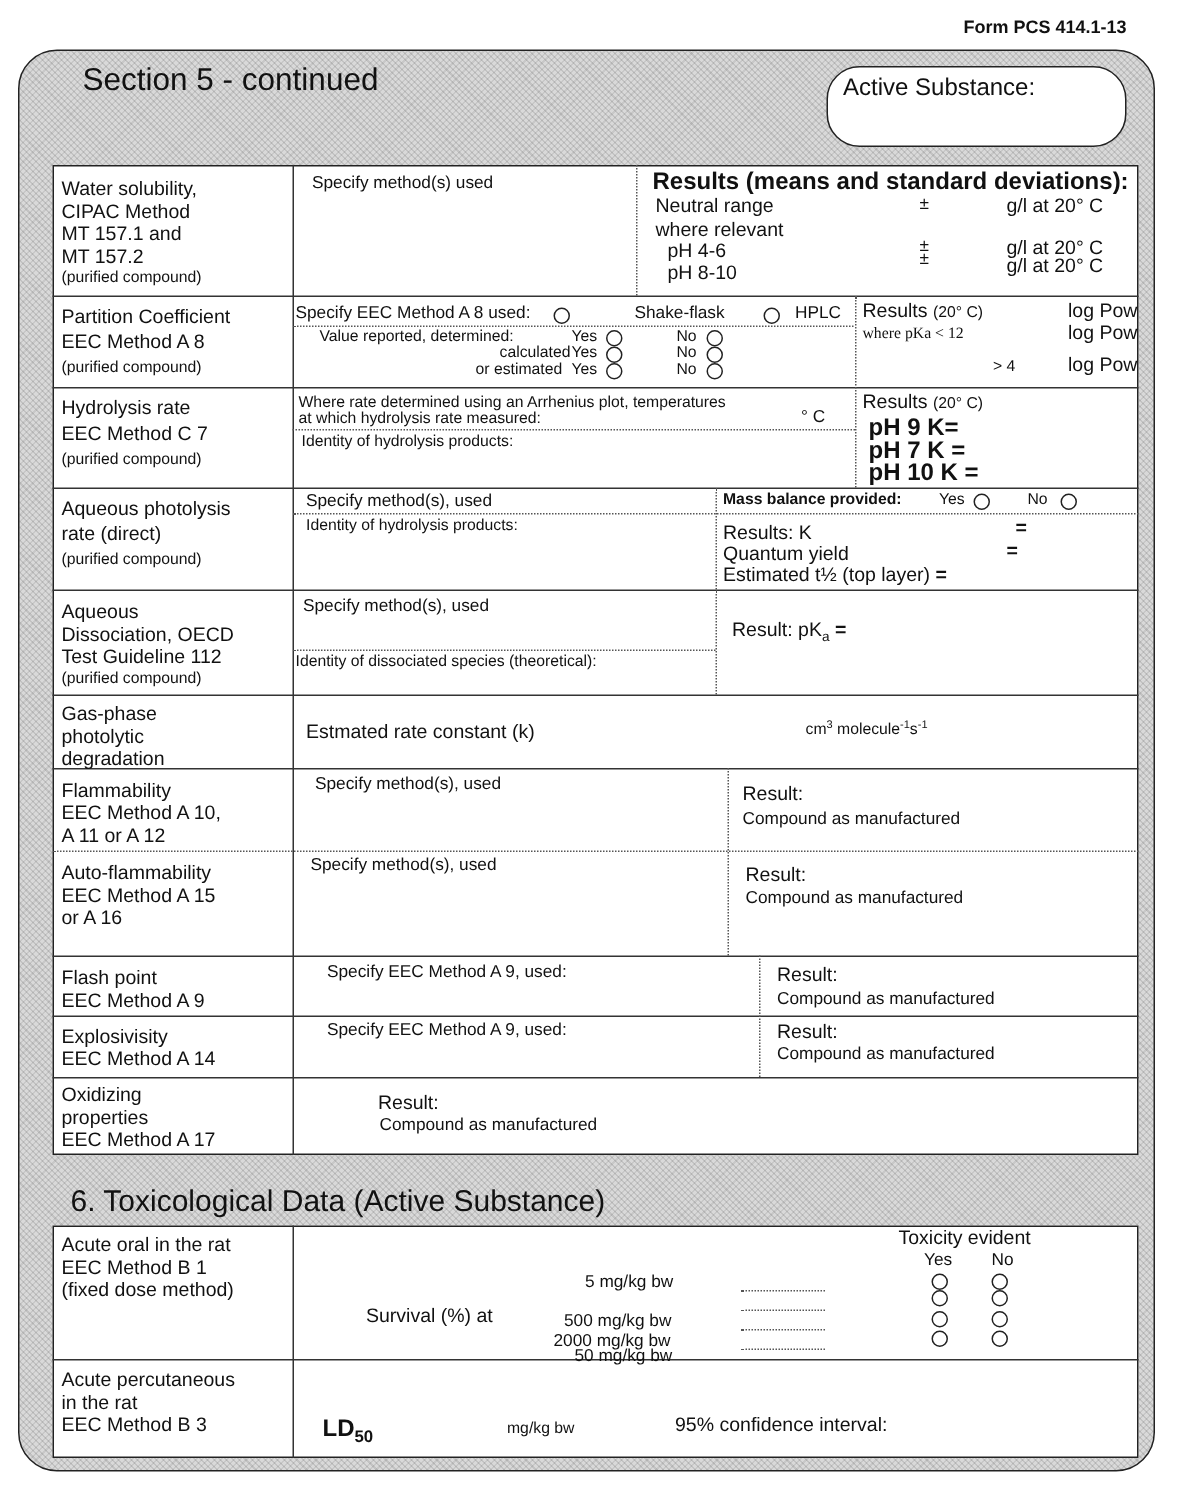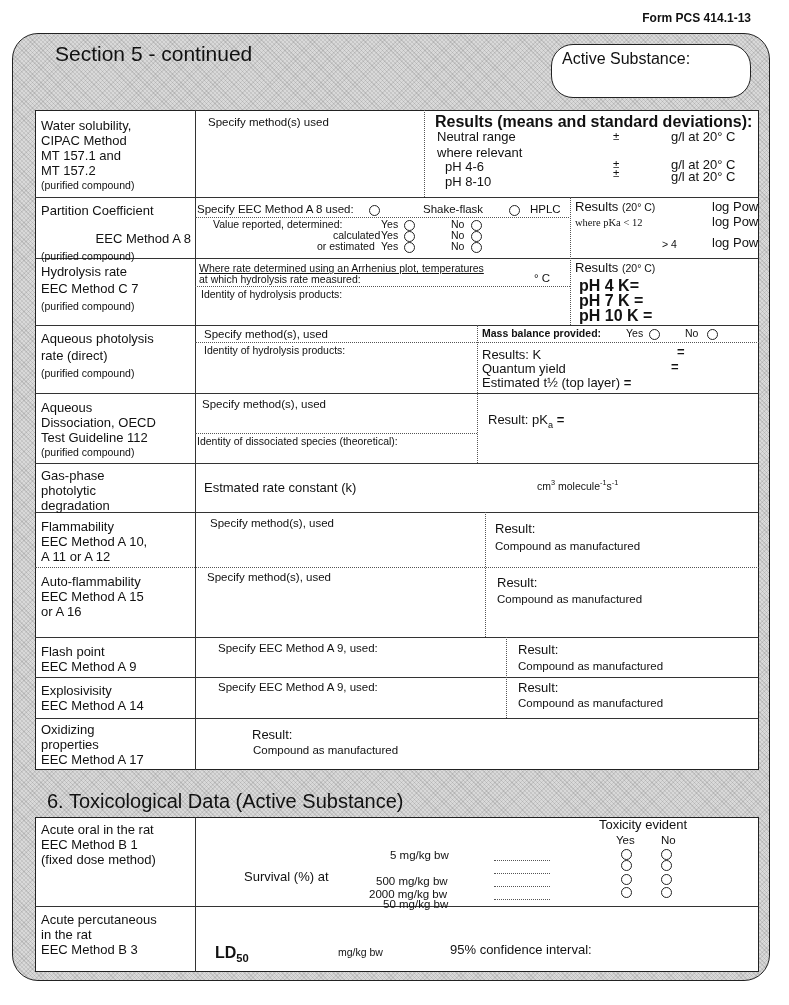--- a/index.html
+++ b/index.html
@@ -79,21 +79,21 @@
 <div class="t s13" style="left:445px;top:175px;">pH 8-10</div>
 <div class="t s11" style="left:613px;top:130px;">±</div>
 <div class="t s11" style="left:613px;top:158px;">±</div>
 <div class="t s11" style="left:613px;top:167px;">±</div>
 <div class="t s13" style="left:671px;top:130px;">g/l  at 20° C</div>
 <div class="t s13" style="left:671px;top:158px;">g/l  at 20° C</div>
 <div class="t s13" style="left:671px;top:170px;">g/l  at 20° C</div>
 
 <div class="t lbl" style="left:41px;top:203px;width:150px;">
   <div>Partition Coefficient</div>
-  <div style="margin-top:13px;text-align:right;">EEC Method A 8</div>
+  <div style="margin-top:2px;">EEC Method A 8</div>
   <div class="sm" style="margin-top:3px;">(purified compound)</div>
 </div>
 <div class="t s11" style="left:197px;top:203px;">Specify EEC Method A 8 used:</div>
 <div class="radio" style="left:369px;top:205px;"></div>
 <div class="t s11" style="left:423px;top:203px;">Shake-flask</div>
 <div class="radio" style="left:509px;top:205px;"></div>
 <div class="t s11" style="left:530px;top:203px;">HPLC</div>
 <div class="hd" style="left:195px;top:217px;width:374px;"></div>
 <div class="t s10" style="left:213px;top:219px;">Value reported, determined:</div>
 <div class="t s10" style="left:381px;top:219px;">Yes</div>
@@ -116,27 +116,27 @@
 <div class="t s10" style="left:575px;top:217px;font-family:Liberation Serif, serif;">where pKa &lt; 12</div>
 <div class="t s13" style="left:712px;top:215px;">log Pow</div>
 <div class="t s10" style="left:662px;top:239px;">&gt; 4</div>
 <div class="t s13" style="left:712px;top:236px;">log Pow</div>
 
 <div class="t lbl" style="left:41px;top:264px;width:150px;">
   <div>Hydrolysis rate</div>
   <div style="margin-top:2px;">EEC Method C 7</div>
   <div class="sm" style="margin-top:3px;">(purified compound)</div>
 </div>
-<div class="t s10" style="left:199px;top:263px;text-decoration:underline;">Where rate determined using an Arrhenius plot, temperatures</div>
+<div class="t s10" style="left:199px;top:263px;">Where rate determined using an Arrhenius plot, temperatures</div>
 <div class="t s10" style="left:199px;top:274px;">at which hydrolysis rate measured:</div>
 <div class="t s11" style="left:534px;top:272px;">° C</div>
 <div class="hd" style="left:195px;top:286px;width:375px;"></div>
 <div class="t s10" style="left:201px;top:289px;">Identity of hydrolysis products:</div>
 <div class="t s13" style="left:575px;top:261px;"><span>Results</span> <span class="s10">(20° C)</span></div>
-<div class="t s14" style="left:579px;top:277px;">pH 4   K=</div>
+<div class="t s14" style="left:579px;top:277px;">pH 9   K=</div>
 <div class="t s14" style="left:579px;top:292px;">pH 7   K =</div>
 <div class="t s14" style="left:579px;top:307px;">pH 10  K =</div>
 
 <div class="t lbl" style="left:41px;top:331px;width:150px;">
   <div>Aqueous photolysis</div>
   <div style="margin-top:2px;">rate (direct)</div>
   <div class="sm" style="margin-top:3px;">(purified compound)</div>
 </div>
 <div class="t s11" style="left:204px;top:328px;">Specify method(s), used</div>
 <div class="hd" style="left:195px;top:342px;width:564px;"></div>

